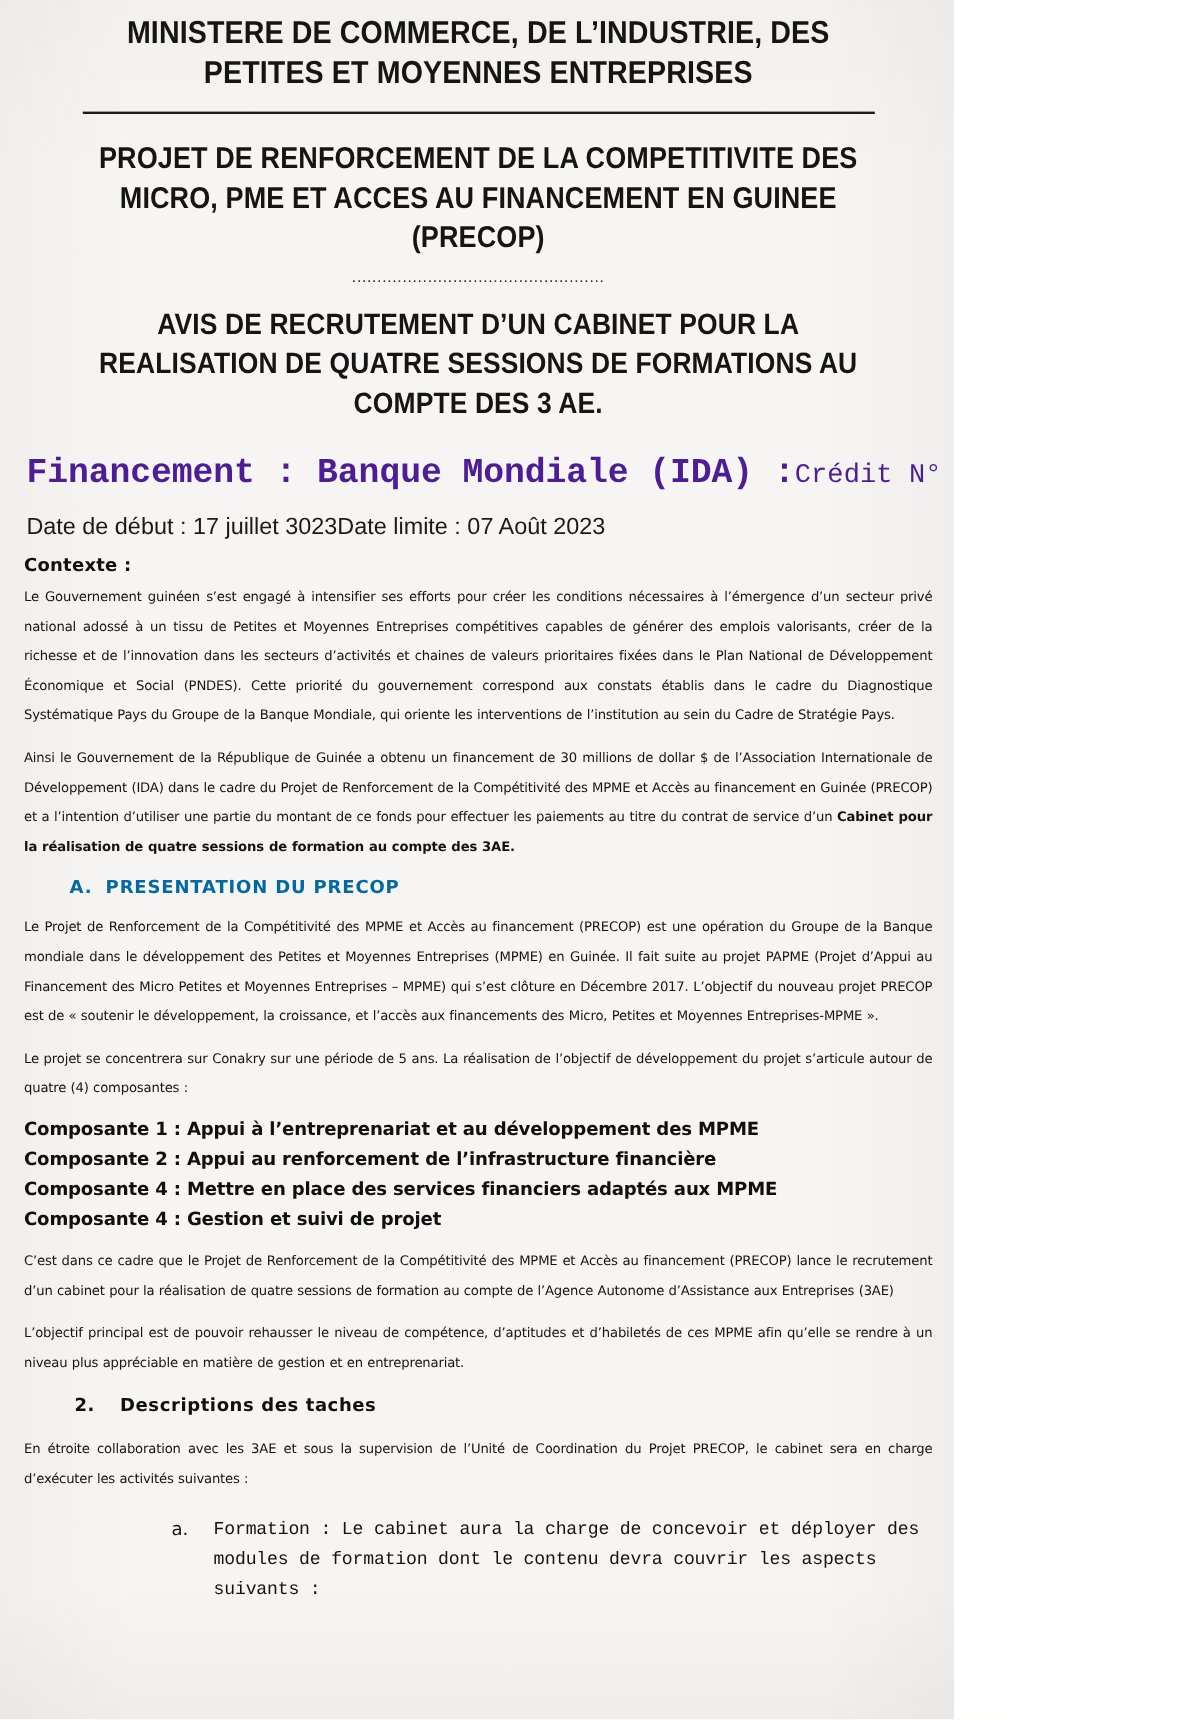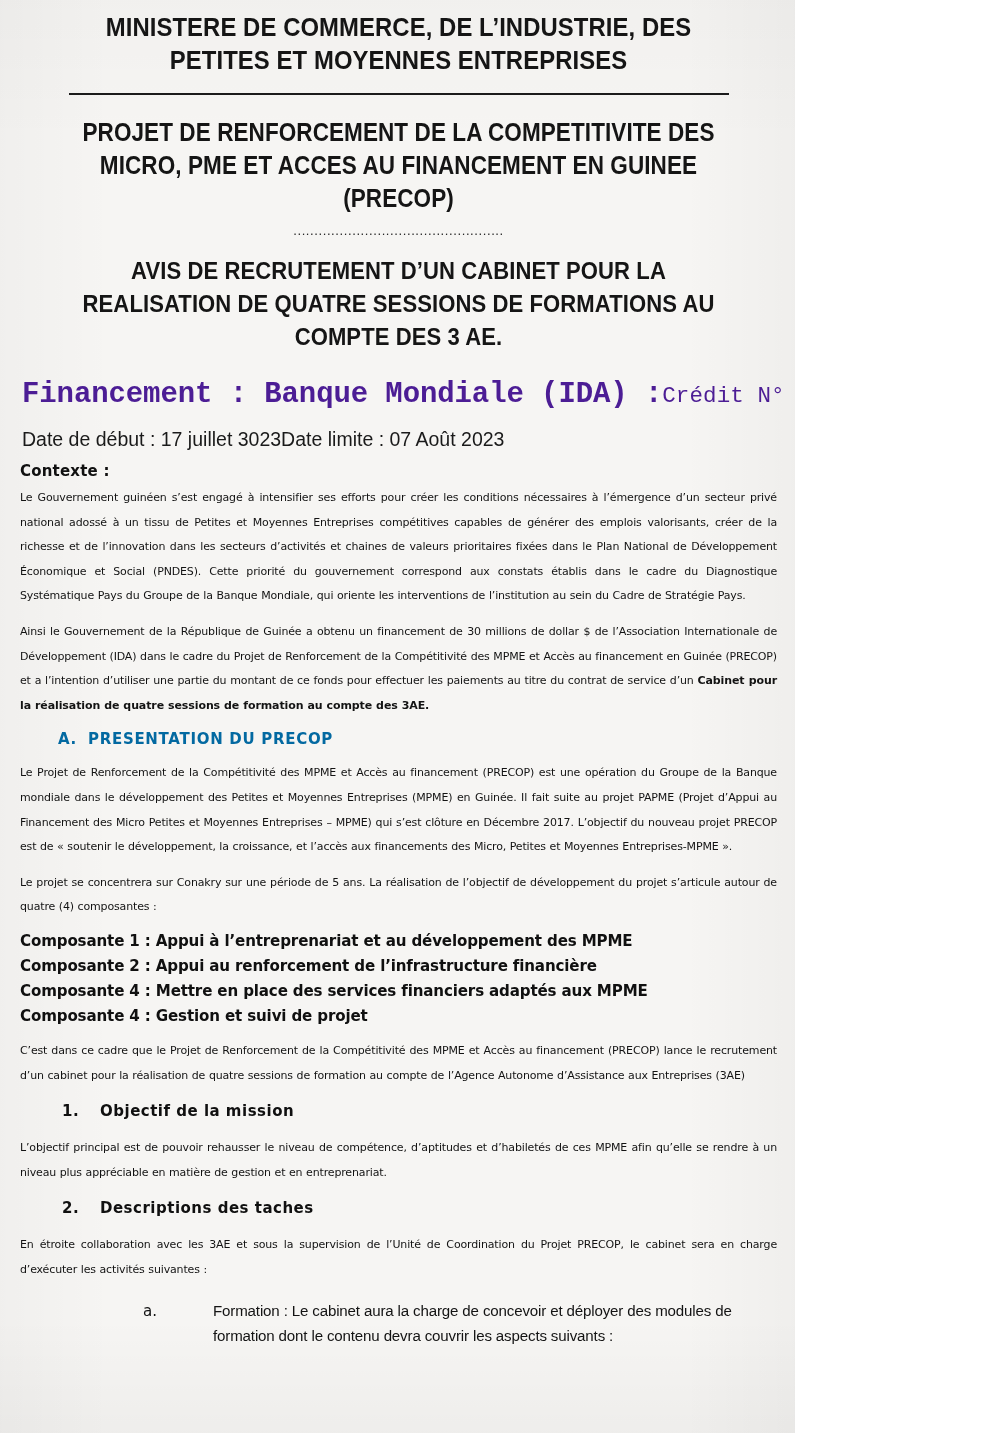--- a/index.html
+++ b/index.html
@@ -189,28 +189,27 @@
   .subitem .mk {
     font-family: "DejaVu Sans", sans-serif;
     font-size: 15.1px;
     line-height: 24.6px;
     width: 35px;
     flex: 0 0 35px;
     color: #131313;
     letter-spacing: -0.1px;
   }
   .subitem .tx {
-    font-family: Liberation Sans, sans-serif;
+    font-family: Liberation Mono, monospace;
     font-size: 15.1px;
     line-height: 24.6px;
     text-align: left;
     color: #131313;
     letter-spacing: -0.15px;
     flex: 1 1 auto;
-    margin-left: 35px;
   }
 </style>
 </head>
 <body>
 
 <div class="page">
   <div class="inner">
 
     <div class="hdr ministry">MINISTERE DE COMMERCE, DE L’INDUSTRIE, DES PETITES ET MOYENNES ENTREPRISES</div>
 
@@ -247,23 +246,20 @@
 
     <div class="composante-list">
       <div class="composante">Composante 1 : Appui à l’entreprenariat et au développement des MPME</div>
       <div class="composante">Composante 2 : Appui au renforcement de l’infrastructure financière</div>
       <div class="composante">Composante 4 : Mettre en place des services financiers adaptés aux MPME</div>
       <div class="composante">Composante 4 : Gestion et suivi de projet</div>
     </div>
 
     <p class="body-txt para">C’est dans ce cadre que le Projet de Renforcement de la Compétitivité des MPME et Accès au financement (PRECOP) lance le recrutement d’un cabinet pour la réalisation de quatre sessions de formation au compte de l’Agence Autonome d’Assistance aux Entreprises (3AE)</p>
 
-    <div class="head-num">
-      <span class="mk">1.</span><span>Objectif de la mission</span>
-    </div>
 
 
     <p class="body-txt para">L’objectif principal est de pouvoir rehausser le niveau de compétence, d’aptitudes et d’habiletés de ces MPME afin qu’elle se rendre à un niveau plus appréciable en matière de gestion et en entreprenariat.</p>
 
     <div class="head-num">
       <span class="mk">2.</span><span>Descriptions des taches</span>
     </div>
 
     <p class="body-txt para">En étroite collaboration avec les 3AE et sous la supervision de l’Unité de Coordination du Projet PRECOP, le cabinet sera en charge d’exécuter les activités suivantes :</p>
 

